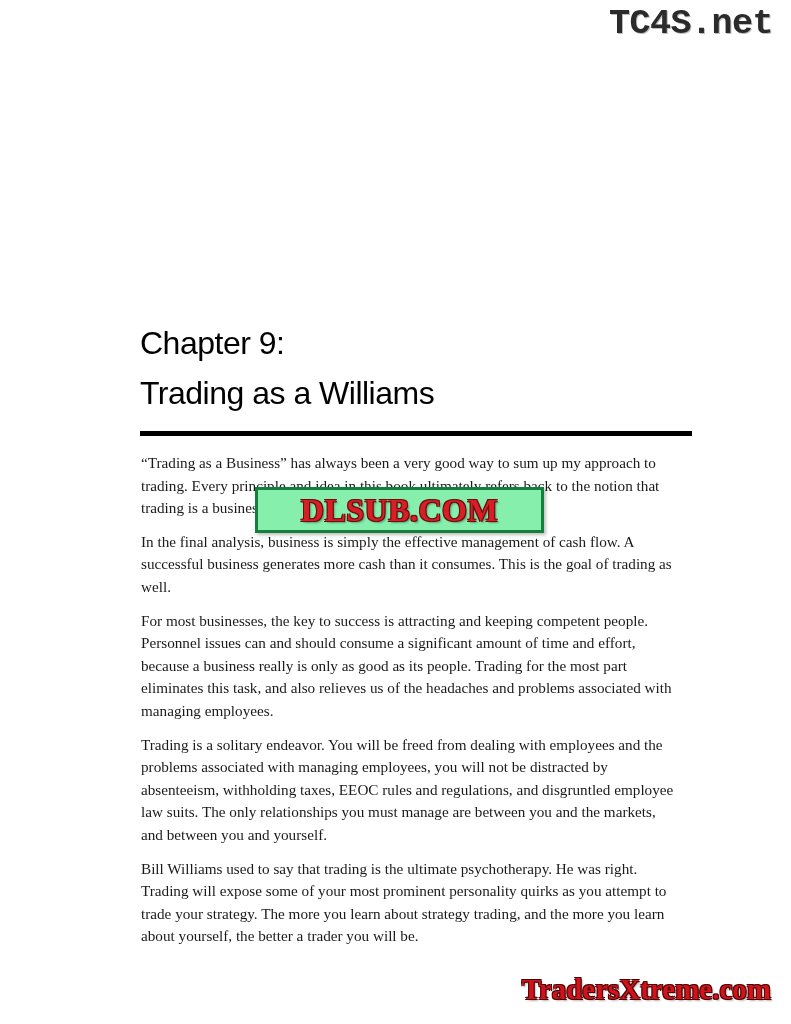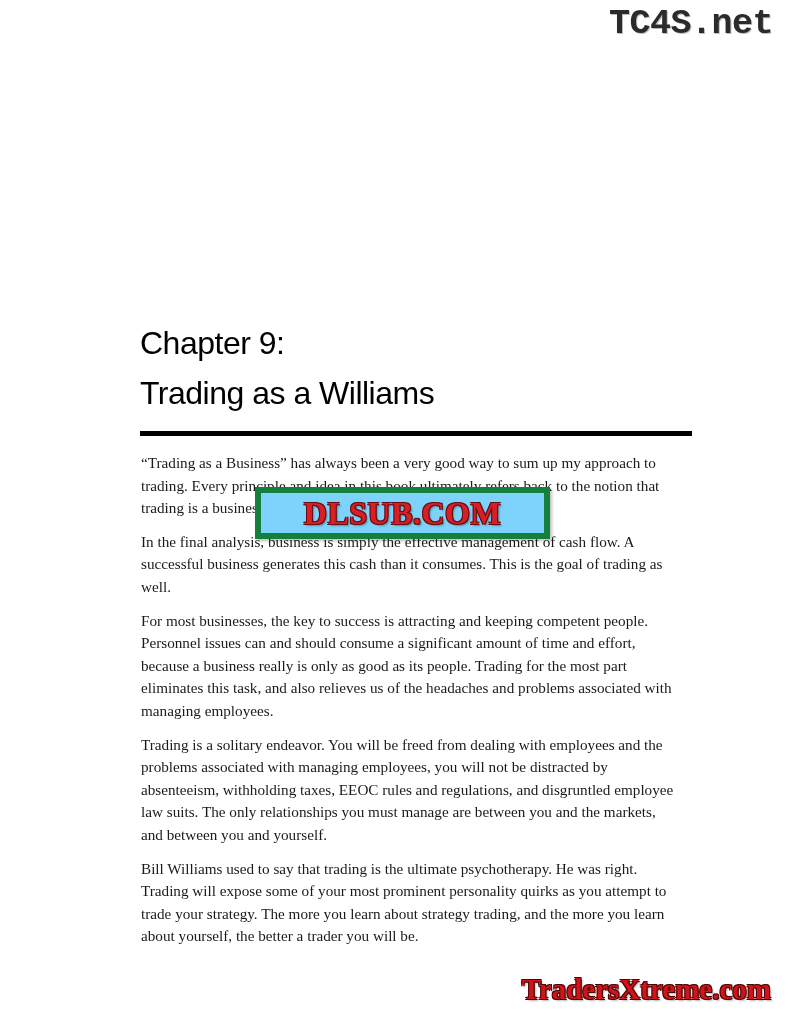--- a/index.html
+++ b/index.html
@@ -74,22 +74,22 @@
     margin: 0 0 11px 0;
   }
 
   
   .watermark-center {
     position: absolute;
     left: 255px;
     top: 487px;
     width: 283px;
     height: 40px;
-    background: #7dd3fc;
-    border: 6px solid #15803d;
+    background: #86efac;
+    border: 3px solid #15803d;
     box-shadow: 2px 2px 3px rgba(0,0,0,0.25);
     display: flex;
     align-items: center;
     justify-content: center;
   }
   .watermark-center span {
     font-family: "Liberation Serif", serif;
     font-weight: bold;
     font-size: 32px;
     color: #d81f26;
@@ -127,21 +127,21 @@
   <div class="brand-top">TC4S.net</div>
 
   <div class="chapter-block">
     <div class="chapter-title-line">Chapter 9:</div>
     <div class="chapter-title-line">Trading as a Williams</div>
     <div class="rule"></div>
   </div>
 
   <div class="body-text">
     <p>“Trading as a Business” has always been a very good way to sum up my approach to trading. Every principle and idea in this book ultimately refers back to the notion that trading is a business and must be approached as such.</p>
-    <p>In the final analysis, business is simply the effective management of cash flow. A successful business generates this cash than it consumes. This is the goal of trading as well.</p>
+    <p>In the final analysis, business is simply the effective management of cash flow. A successful business generates more cash than it consumes. This is the goal of trading as well.</p>
     <p>For most businesses, the key to success is attracting and keeping competent people. Personnel issues can and should consume a significant amount of time and effort, because a business really is only as good as its people. Trading for the most part eliminates this task, and also relieves us of the headaches and problems associated with managing employees.</p>
     <p>Trading is a solitary endeavor. You will be freed from dealing with employees and the problems associated with managing employees, you will not be distracted by absenteeism, withholding taxes, EEOC rules and regulations, and disgruntled employee law suits. The only relationships you must manage are between you and the markets, and between you and yourself.</p>
     <p>Bill Williams used to say that trading is the ultimate psychotherapy. He was right. Trading will expose some of your most prominent personality quirks as you attempt to trade your strategy. The more you learn about strategy trading, and the more you learn about yourself, the better a trader you will be.</p>
   </div>
 
   <div class="watermark-center">
     <span>DLSUB.COM</span>
   </div>
 
   <div class="brand-bottom">TradersXtreme.com</div>

